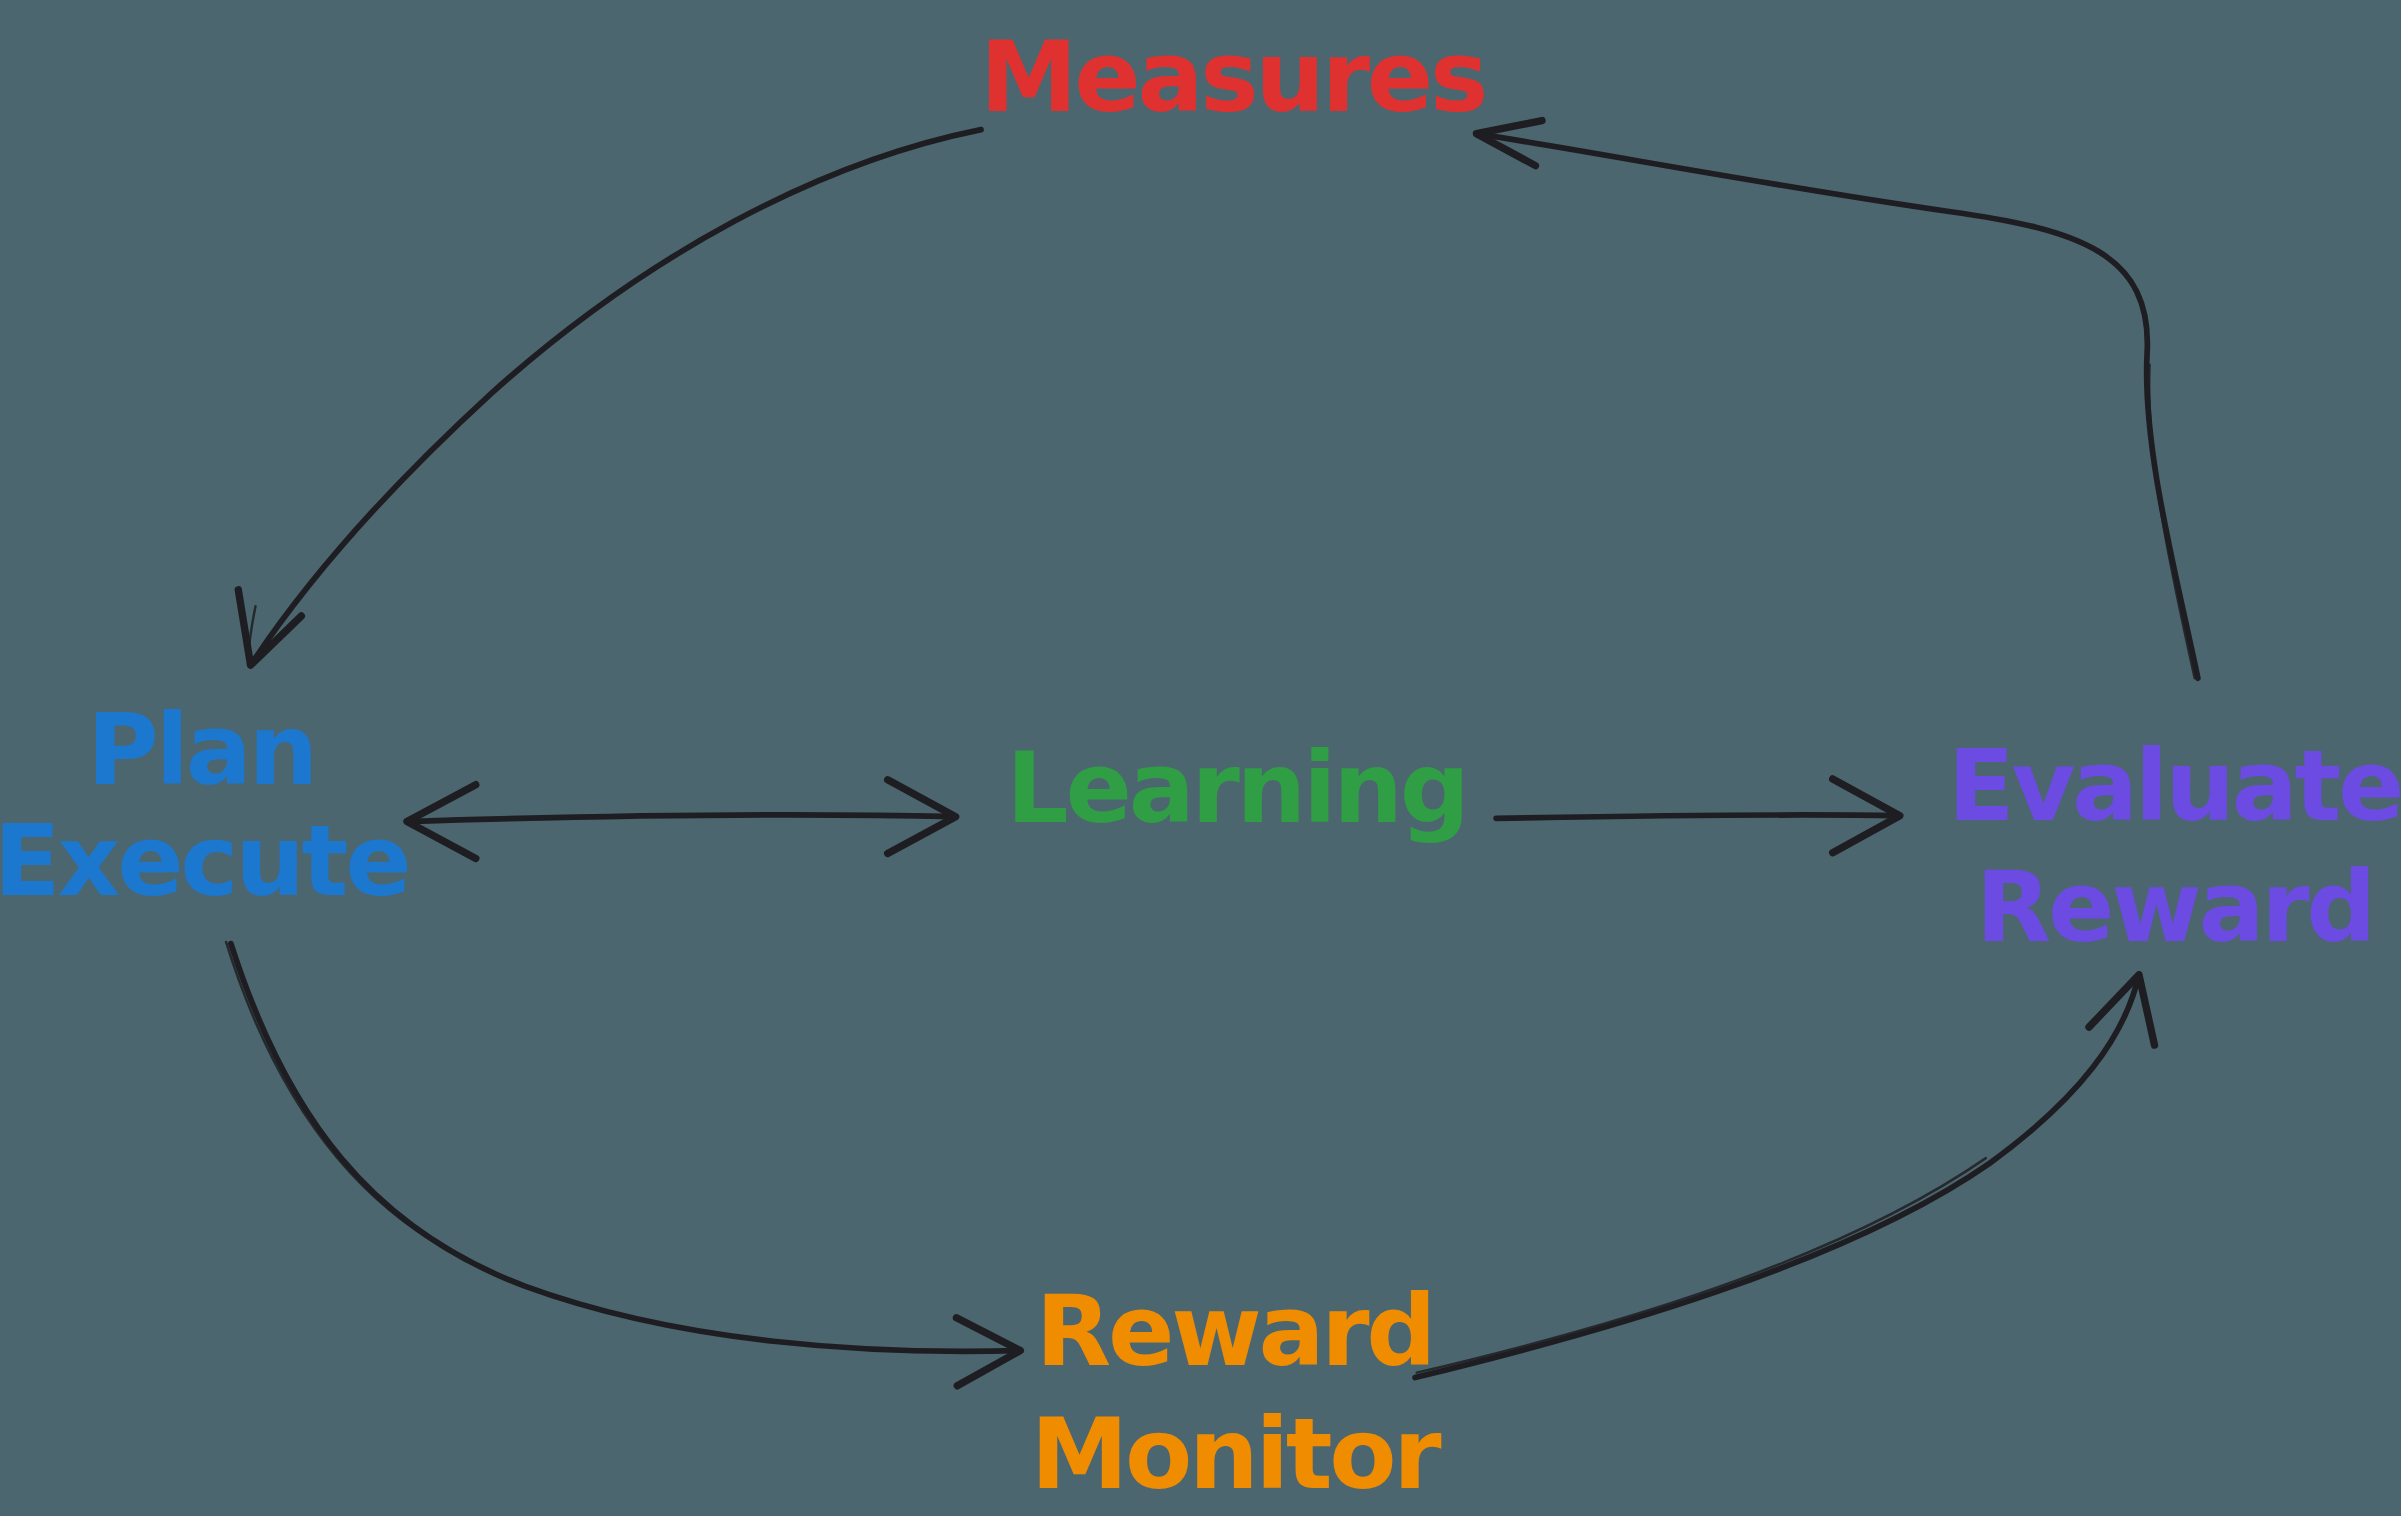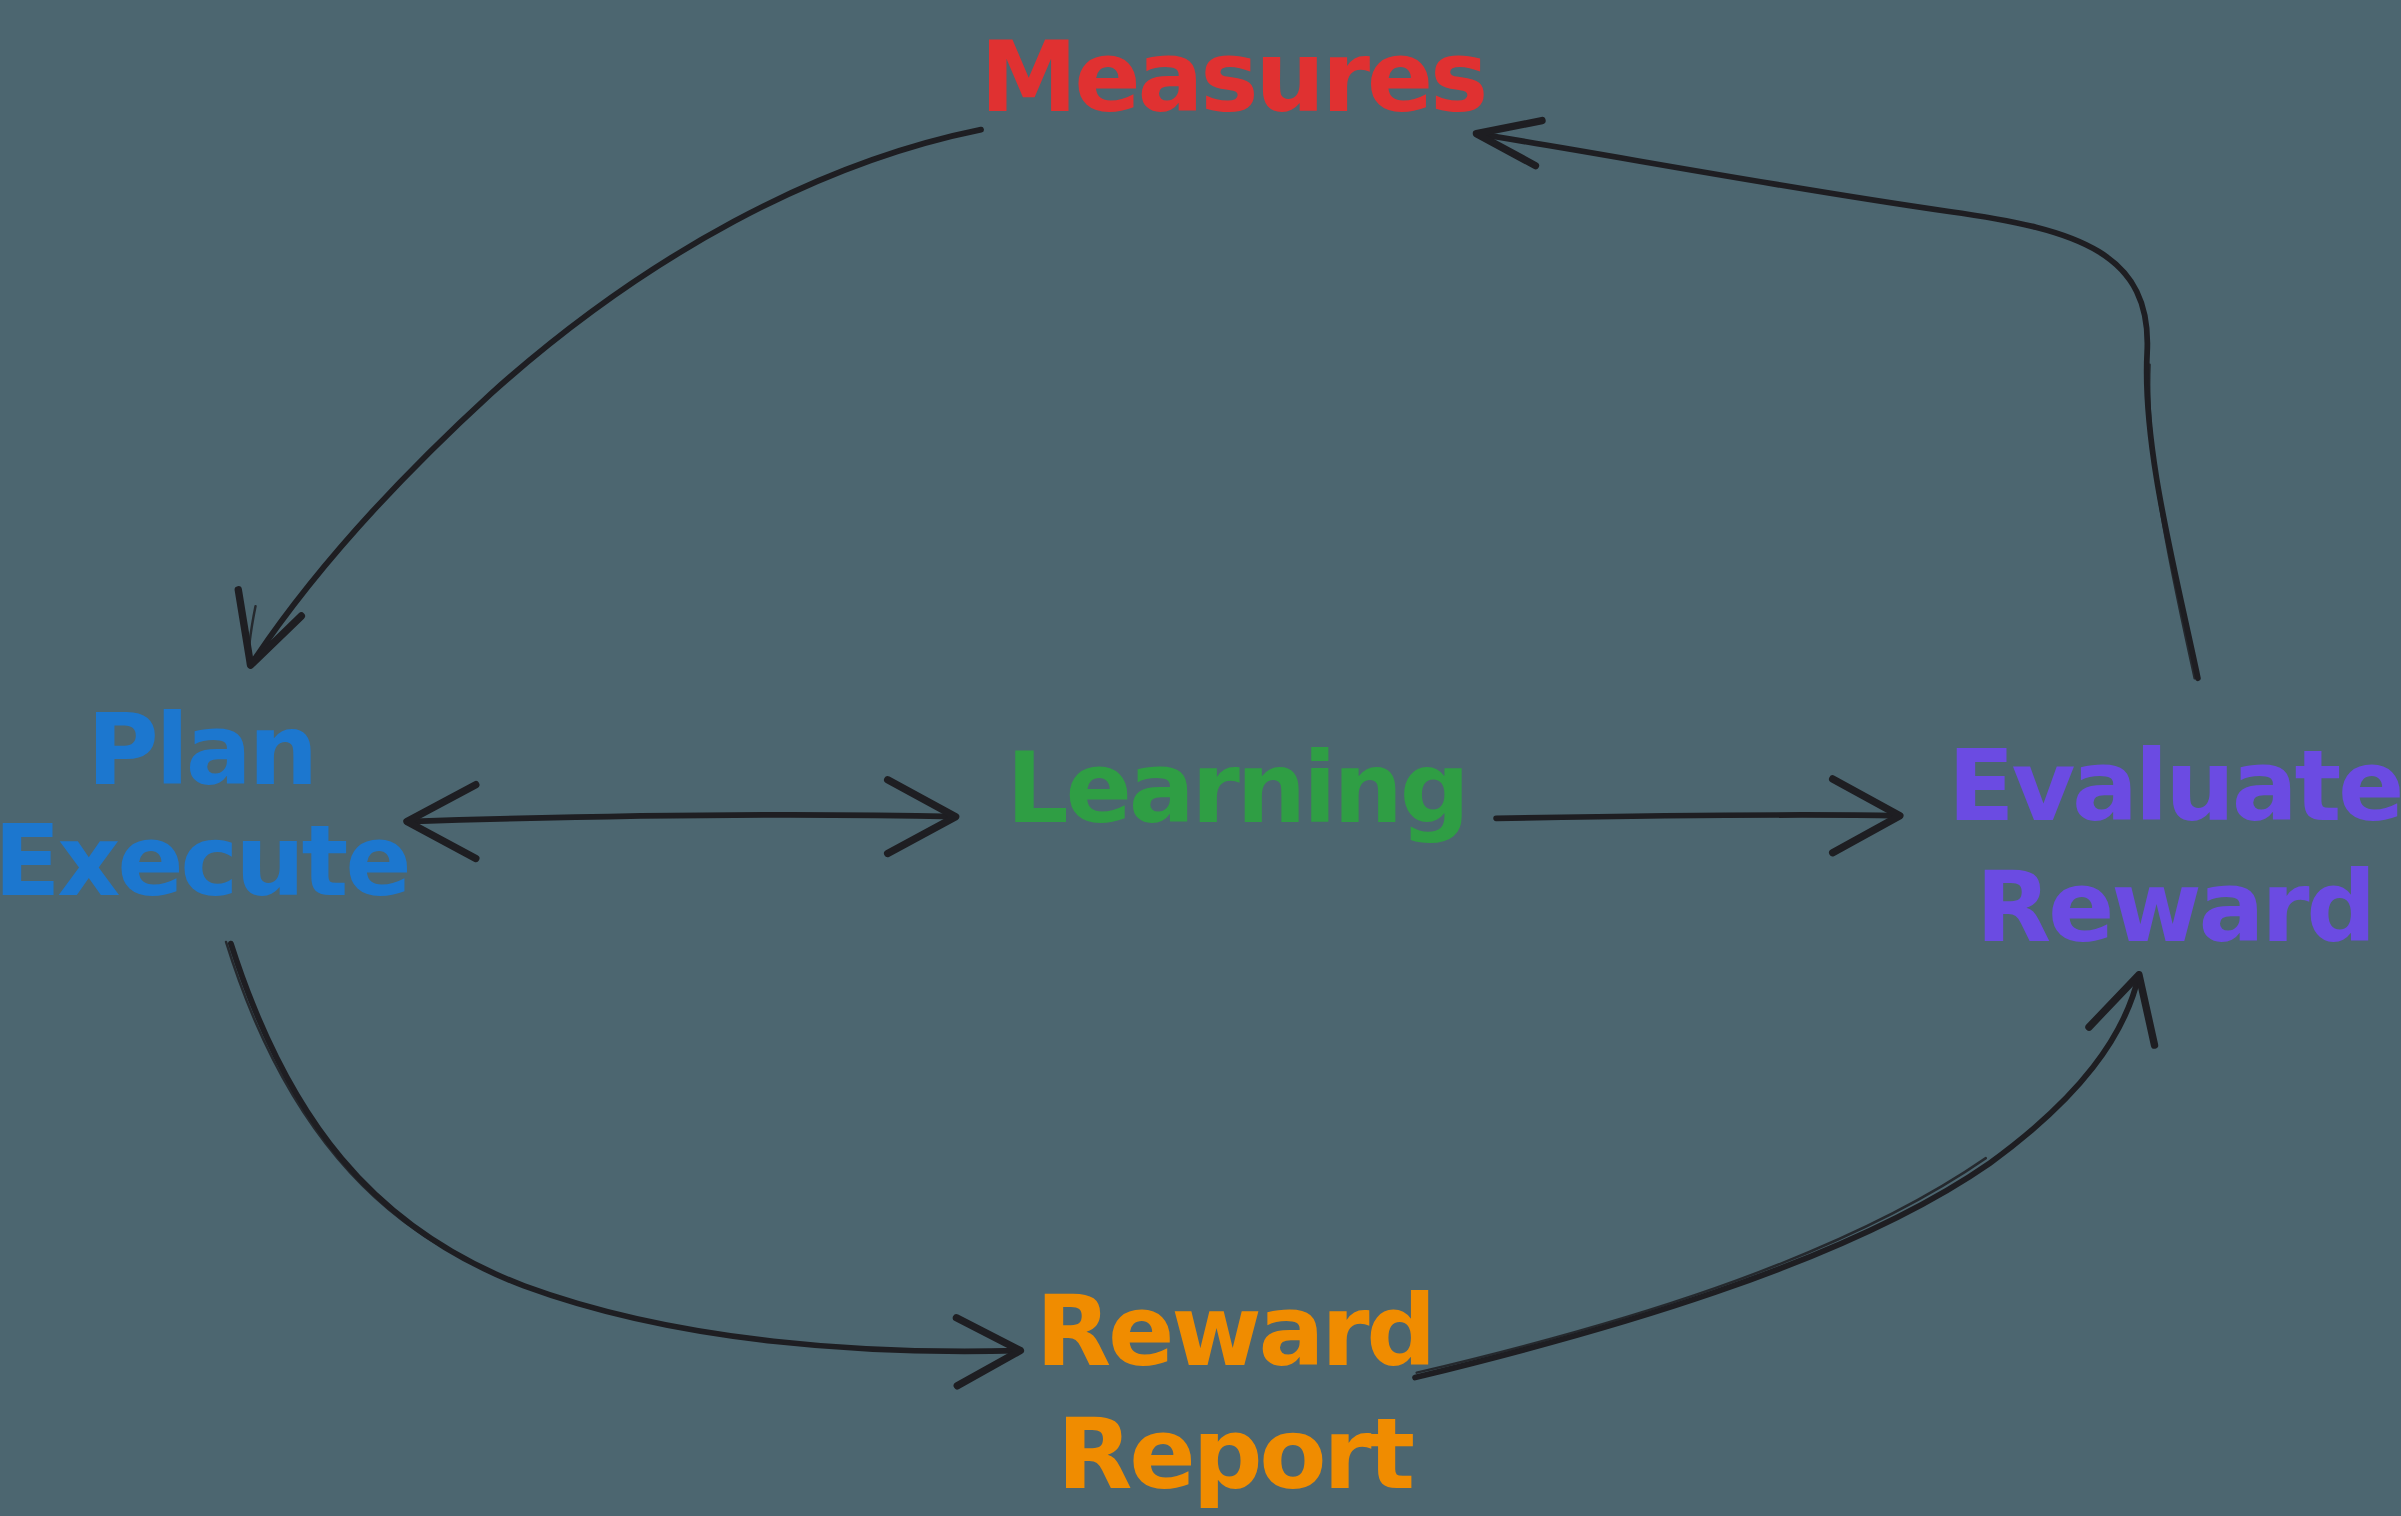--- a/index.html
+++ b/index.html
@@ -88,17 +88,17 @@
     <span class="line">Learning</span>
   </div>
 
   <div class="node n-evaluate" style="color: rgb(107, 75, 226);">
     <span class="line">Evaluate</span>
     <span class="line">Reward</span>
   </div>
 
   <div class="node n-monitor" style="color: rgb(240, 140, 0);">
     <span class="line">Reward</span>
-    <span class="line">Report</span>
+    <span class="line">Monitor</span>
   </div>
 
 </div>
 
 
 </body></html>

